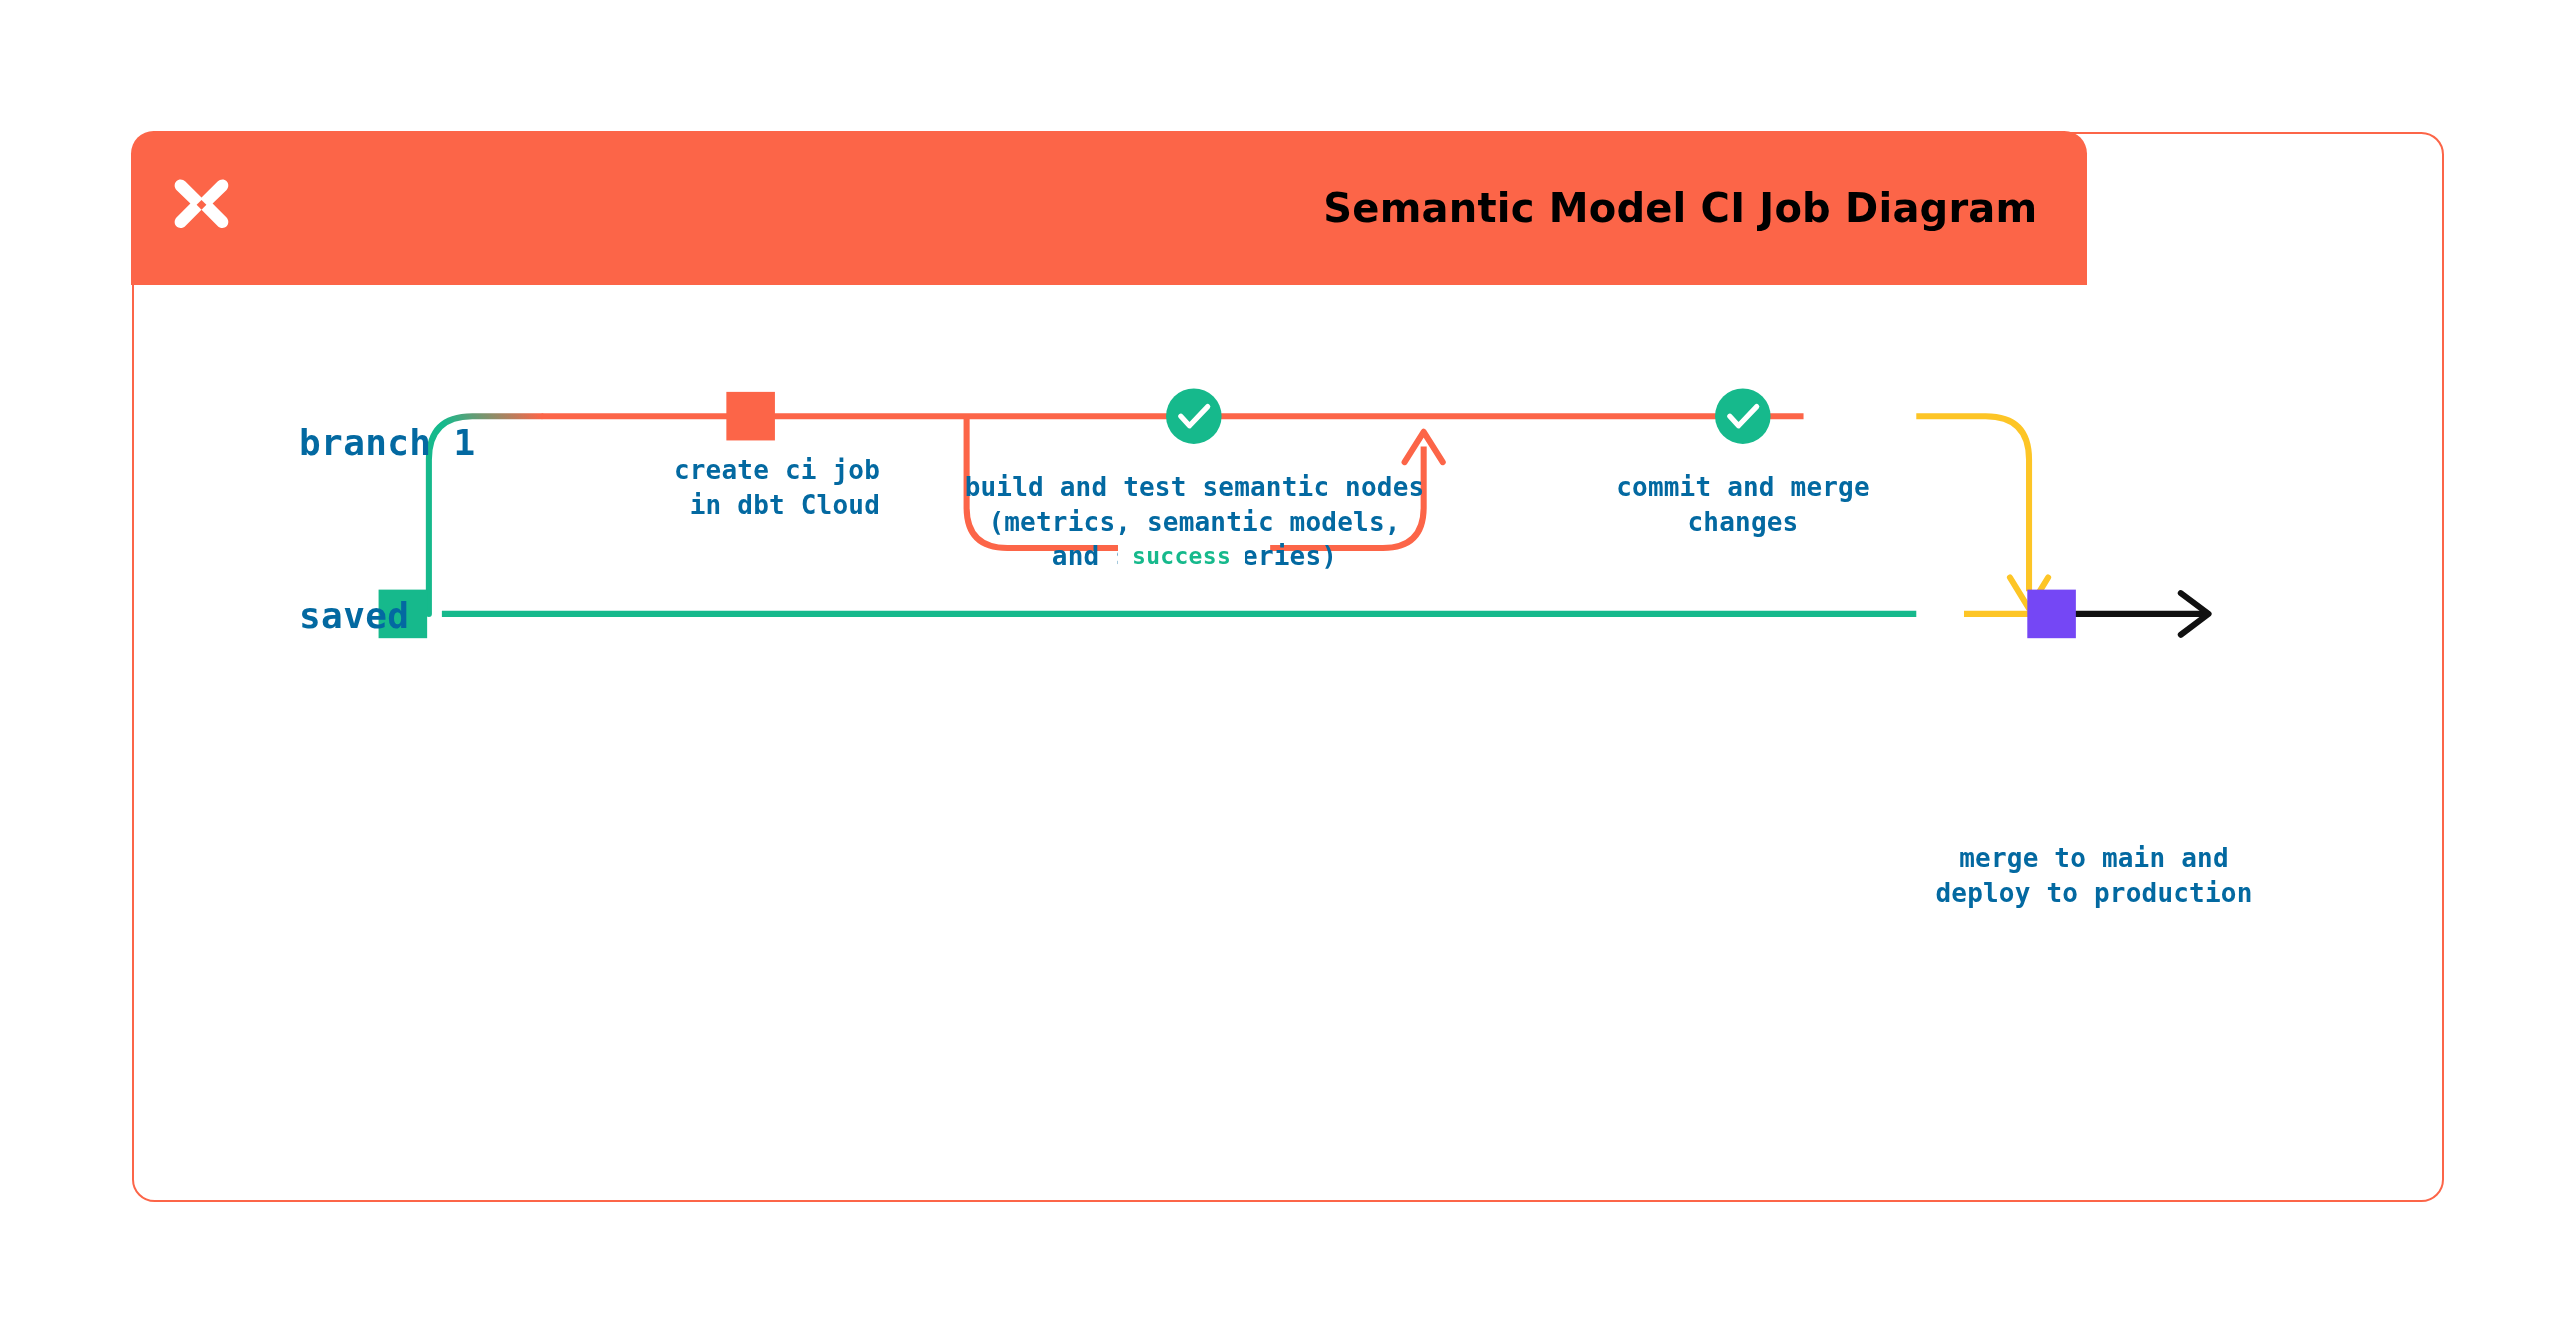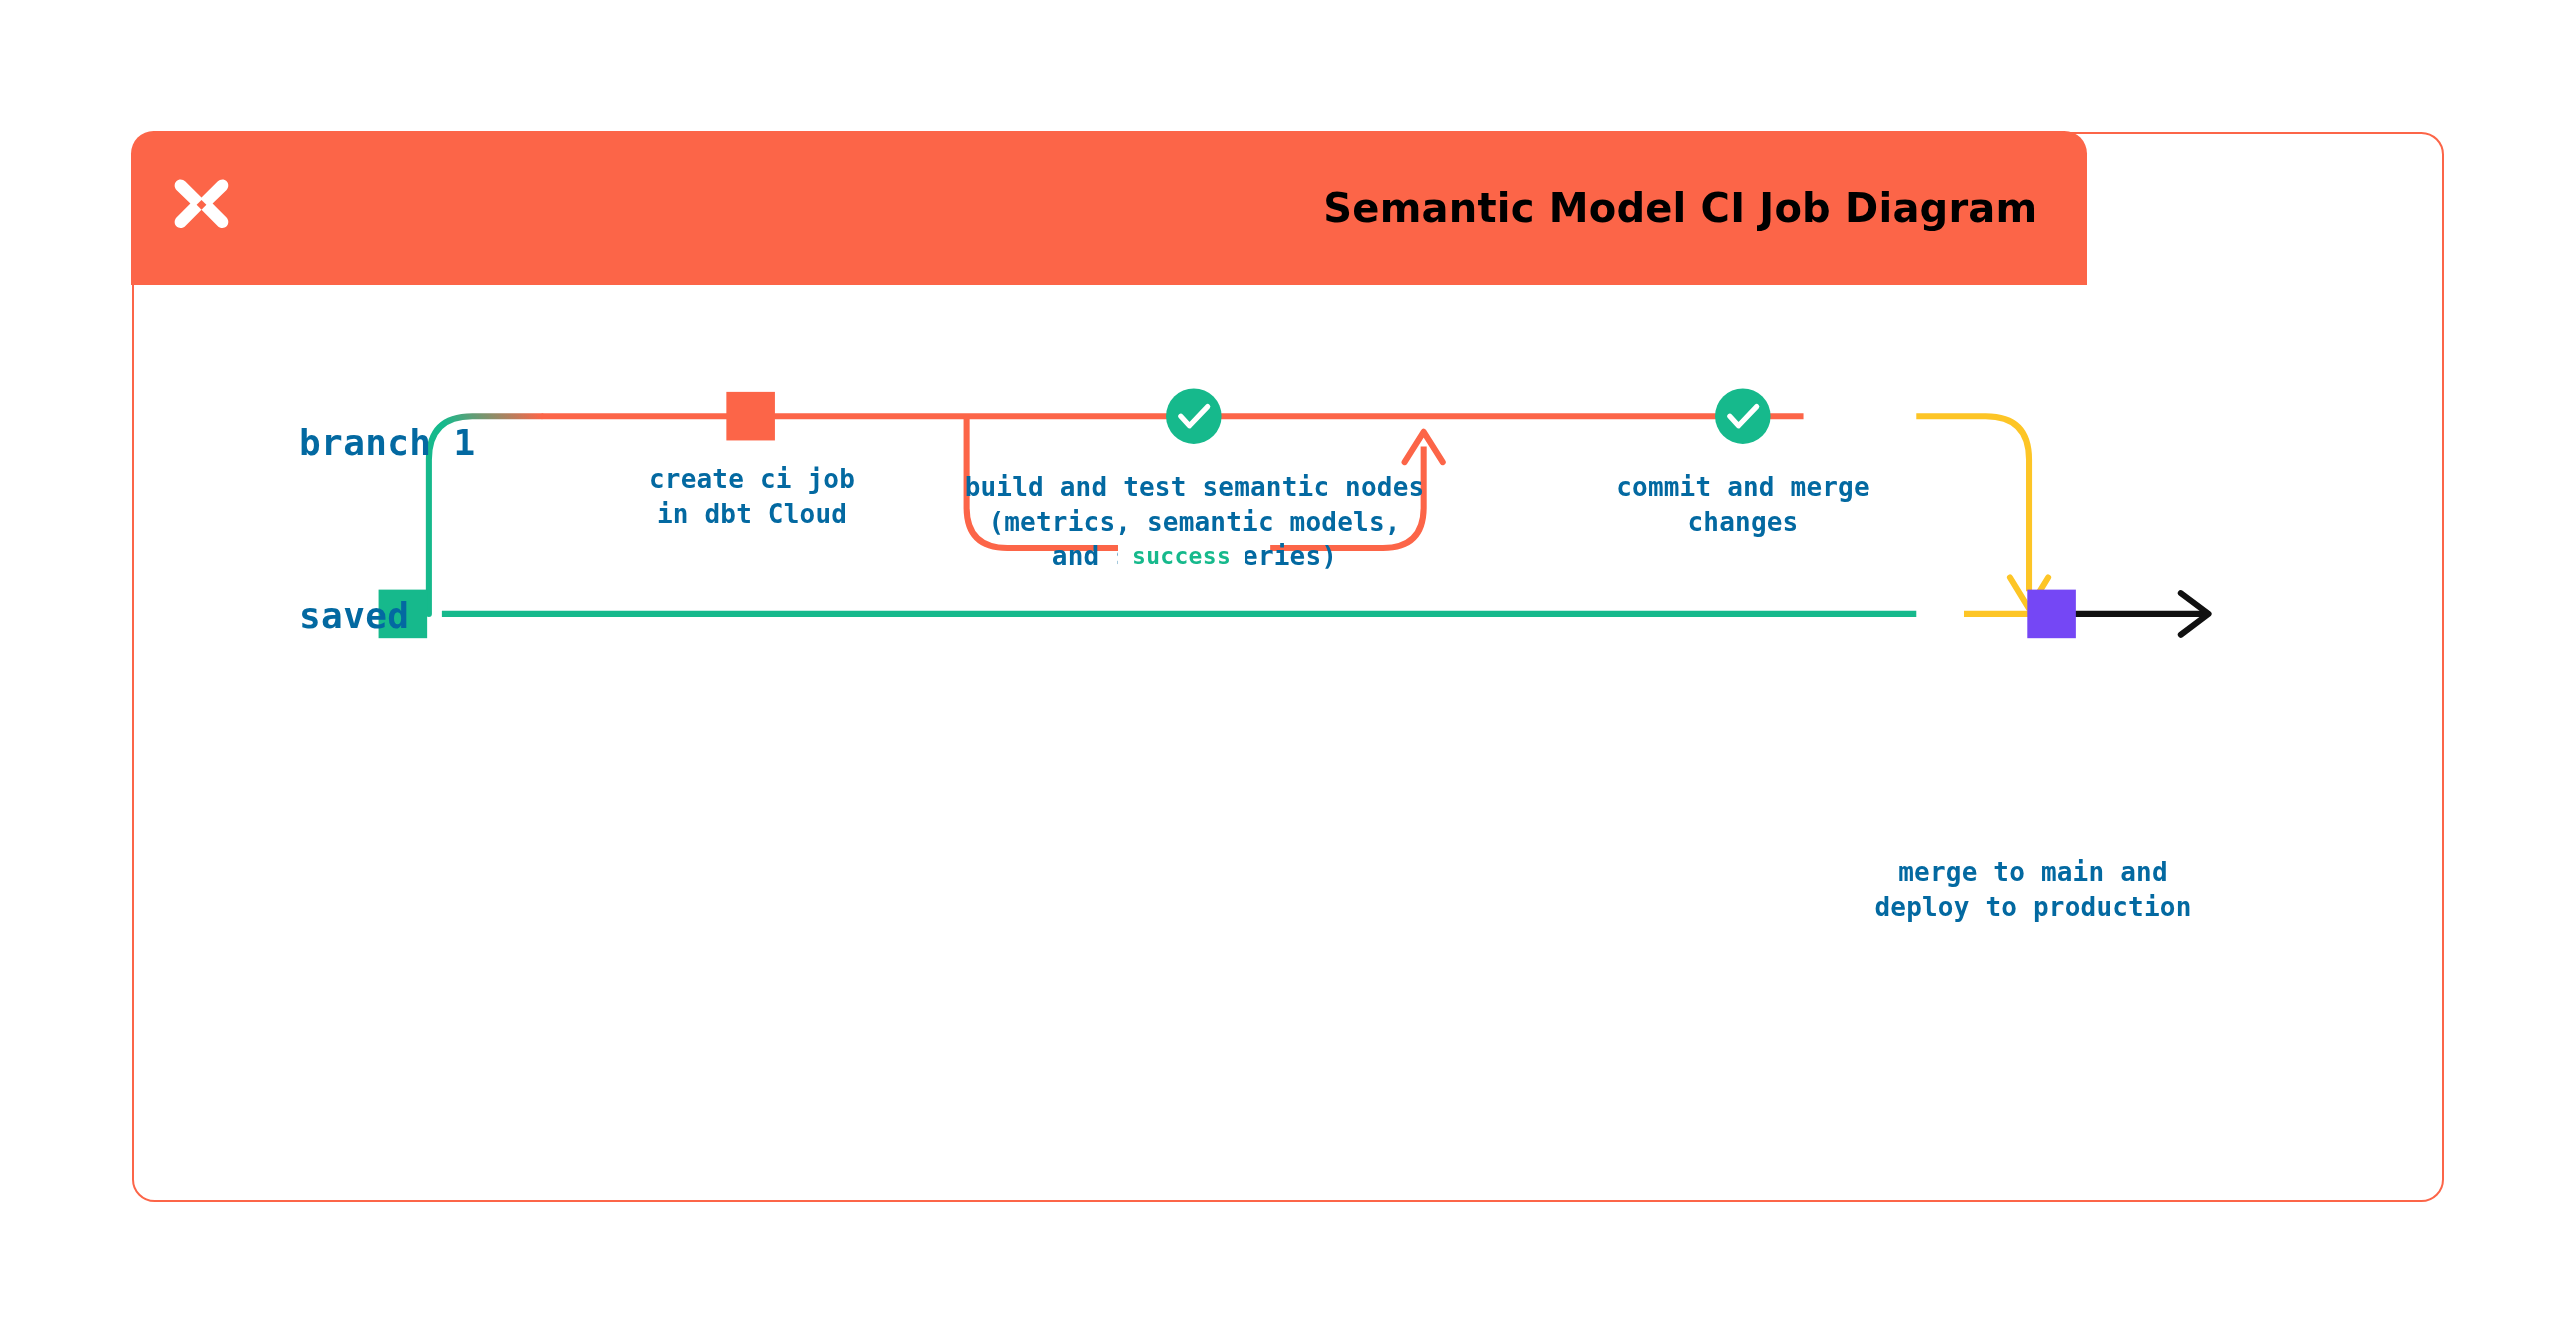--- a/index.html
+++ b/index.html
@@ -183,31 +183,31 @@
           <path d="M 1840 150 L 1850 161 L 1871 139" stroke="#ffffff" stroke-width="6" fill="none" stroke-linecap="round" stroke-linejoin="round"></path>
         </g>
 
         <rect x="2183" y="350" width="56" height="56" fill="#7547F5"></rect>
       </svg>
 
       <div class="lbl lane-label" style="left:165px; top:133px;">branch 1</div>
 
       <div class="lbl lane-label" style="left:165px; top:306px;">saved</div>
 
-      <div class="lbl node-label" style="left:490px; top:176px; width:256px;">create ci job
+      <div class="lbl node-label" style="left:490px; top:167px; width:256px;text-align:right;">create ci job
 in dbt Cloud</div>
 
       <div class="lbl node-label" style="left:798px; top:184px; width:525px;">build and test semantic nodes
 (metrics, semantic models,
 and saved queries)</div>
 
       <div class="lbl node-label" style="left:1457px; top:184px; width:304px;">commit and merge
 changes</div>
 
-      <div class="lbl node-label" style="left:1691px; top:555px; width:416px;margin-top:14px;">merge to main and
+      <div class="lbl node-label" style="left:1752px; top:555px; width:416px;">merge to main and
 deploy to production</div>
 
       <div class="lbl loop-label" style="left:984px; top:245px;">success</div>
 
     </div>
 
   </div>
 </div>
 
 

